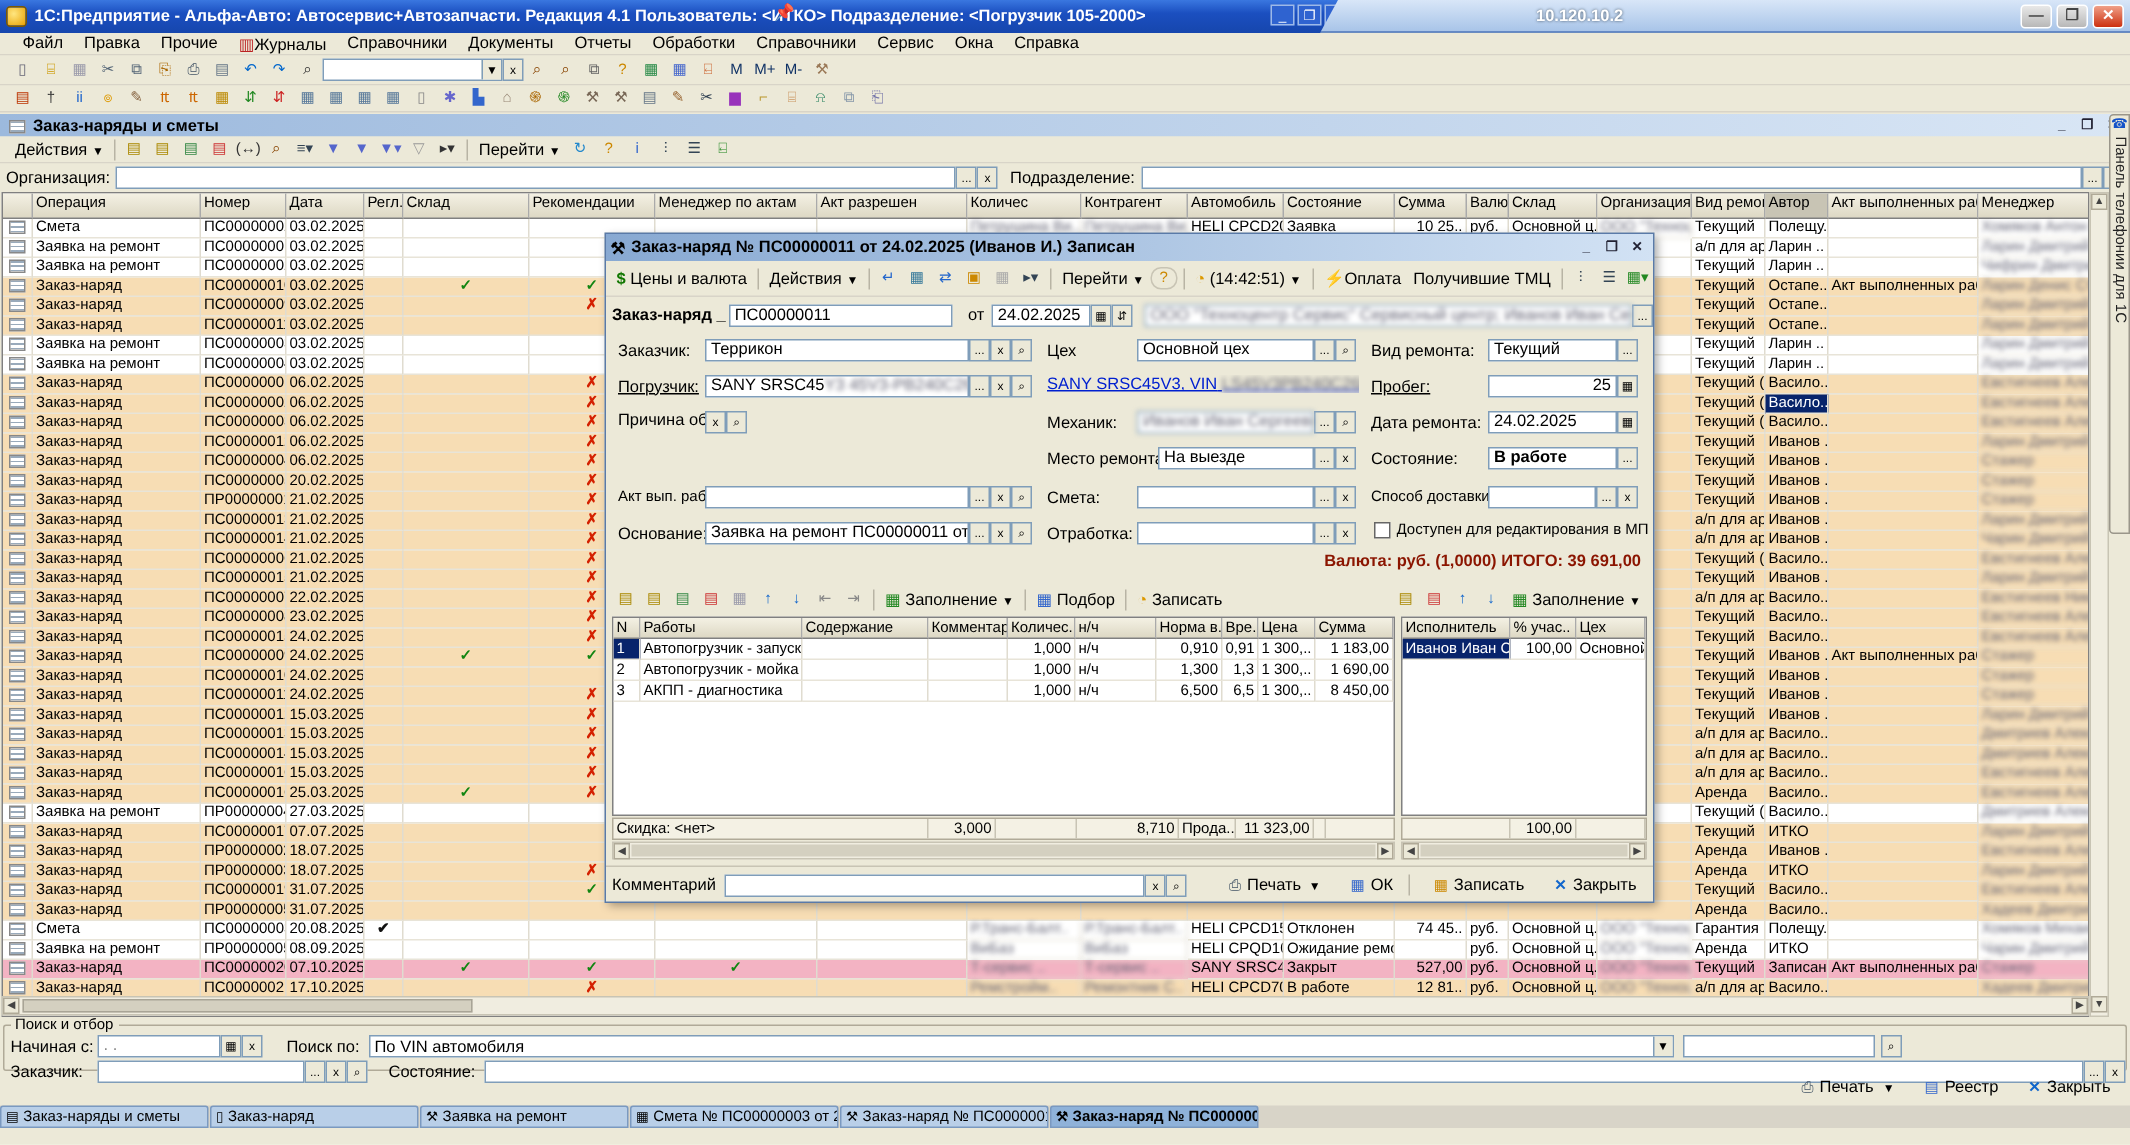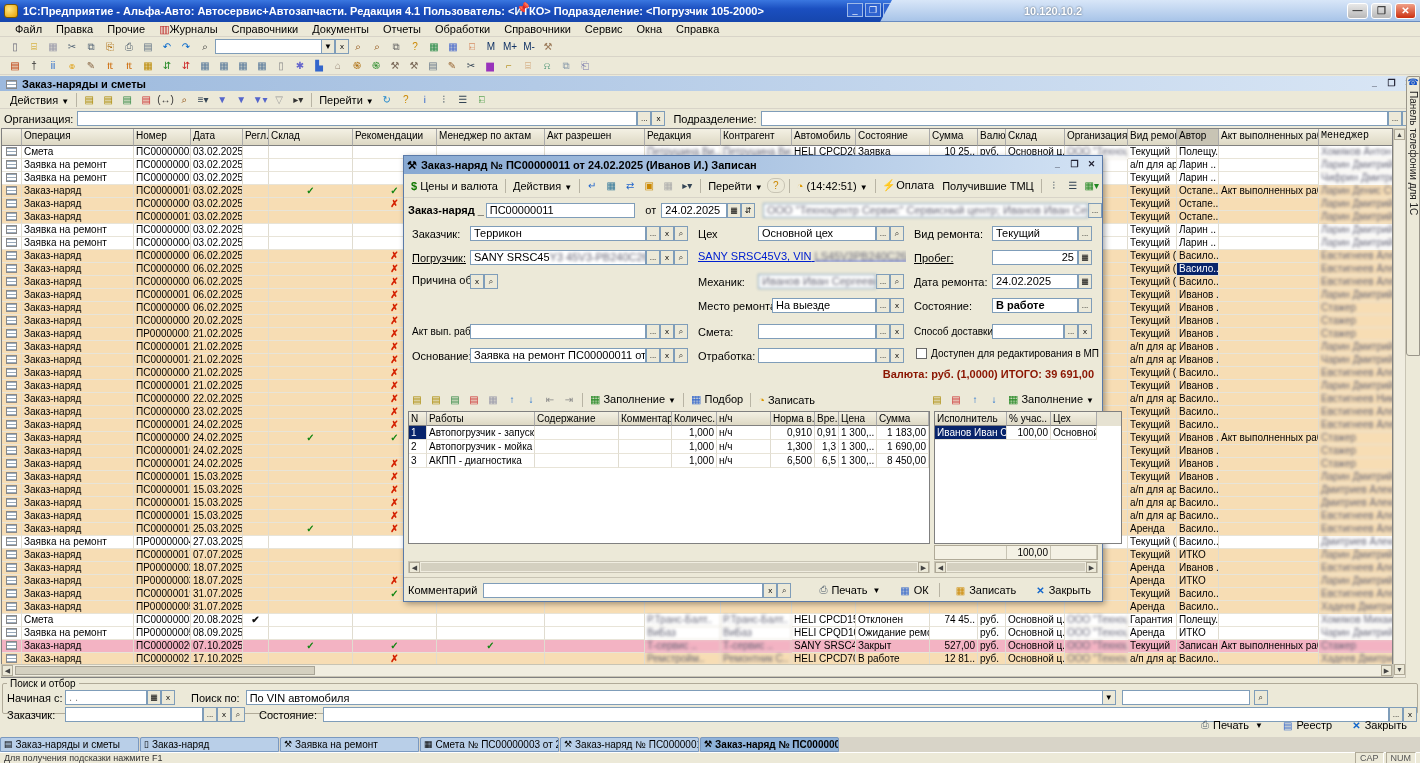--- a/index.html
+++ b/index.html
@@ -250,32 +250,32 @@
       <div class="hrow">
         <span class="hc" style="width: 20px;"></span>
         <span class="hc" style="width: 112px;">Операция</span>
         <span class="hc" style="width: 57px;">Номер</span>
         <span class="hc" style="width: 52px;">Дата</span>
         <span class="hc" style="width: 26px;">Регл.</span>
         <span class="hc" style="width: 84px;">Склад</span>
         <span class="hc" style="width: 84px;">Рекомендации</span>
         <span class="hc" style="width: 108px;">Менеджер по актам</span>
         <span class="hc" style="width: 100px;">Акт разрешен</span>
-        <span class="hc" style="width: 76px;">Редакция</span>
+        <span class="hc" style="width: 76px;">Количес</span>
         <span class="hc" style="width: 71px;">Контрагент</span>
         <span class="hc" style="width: 64px;">Автомобиль</span>
         <span class="hc" style="width: 74px;">Состояние</span>
         <span class="hc" style="width: 48px;">Сумма</span>
         <span class="hc" style="width: 28px;">Валю..</span>
         <span class="hc" style="width: 59px;">Склад</span>
         <span class="hc" style="width: 63px;">Организация</span>
         <span class="hc" style="width: 49px;">Вид ремонта</span>
         <span class="hc selh" style="width: 42px;">Автор</span>
         <span class="hc" style="width: 100px;">Акт выполненных работ</span>
-        <span class="hc" style="width: 80px; font-family: Liberation Mono, monospace;">Менеджер</span>
+        <span class="hc" style="width: 80px;">Менеджер</span>
       </div>
       <div class="grow rw-w">
         <span class="gc" style="width: 20px;"><span class="docic"></span></span>
         <span class="gc" style="width: 112px;">Смета</span>
         <span class="gc" style="width: 57px;">ПС00000002</span>
         <span class="gc" style="width: 52px;">03.02.2025</span>
         <span class="gc" style="width: 26px;"></span>
         <span class="gc" style="width: 84px;"></span>
         <span class="gc" style="width: 84px;"></span>
         <span class="gc" style="width: 108px;"></span>
@@ -1267,26 +1267,20 @@
       </span>
       <span class="task">
         <span class="tic">⚒</span>
         <span>Заказ-наряд № ПС00000013...</span>
       </span>
       <span class="task active">
         <span class="tic">⚒</span>
         <span>Заказ-наряд № ПС00000011...</span>
       </span>
     </div>
-  <div class="abs" id="statusbar">
-    <span>Для получения подсказки нажмите F1</span>
-    <span class="spc"></span>
-    <span class="stcell">CAP</span>
-    <span class="stcell">NUM</span>
-  </div>
 
   <div class="abs" id="phonepanel">
     <span class="ph">☎</span>
     <span class="vtxt">Панель телефонии для 1С</span>
   </div>
 
   <div class="abs" id="dlg">
     <div id="dlgcap">
       <span style="margin-right:4px">⚒</span>
       <span>Заказ-наряд № ПС00000011 от 24.02.2025 (Иванов И.) Записан</span>
@@ -1503,33 +1497,42 @@
           <span class="wc" style="width: 53px;"></span>
           <span class="wc num" style="width: 45px;">1,000</span>
           <span class="wc" style="width: 54px;">н/ч</span>
           <span class="wc num" style="width: 44px;">6,500</span>
           <span class="wc num" style="width: 24px;">6,5</span>
           <span class="wc num" style="width: 38px;">1 300,..</span>
           <span class="wc num" style="width: 52px;">8 450,00</span>
           <span class="wc" style="width: 8px;"></span>
         </div>
       </div>
-    <div class="wtable" id="egrid" style="left:530px;top:255px;width:188px;height:133px">
+    <div class="wtable" id="egrid" style="left:530px;top:255px;width:164px;height:133px">
         <div class="wh">
           <span class="whc" style="width: 72px;">Исполнитель</span>
           <span class="whc" style="width: 44px;">% учас..</span>
           <span class="whc" style="width: 46px;">Цех</span>
         </div>
         <div class="wr">
           <span class="wc selcell" style="width: 72px;">Иванов Иван Сер..</span>
           <span class="wc num" style="width: 44px;">100,00</span>
           <span class="wc" style="width: 46px;">Основной це..</span>
         </div>
       </div>
 
+    <div class="tot" id="wtot" style="left:4px;top:389px;width:522px">
+        <span class="tc " style="width: 210px;">Скидка: &lt;нет&gt;</span>
+        <span class="tc num" style="width: 45px;">3,000</span>
+        <span class="tc " style="width: 54px;"></span>
+        <span class="tc num" style="width: 68px;">8,710</span>
+        <span class="tc " style="width: 38px;">Прода..</span>
+        <span class="tc num" style="width: 52px;">11 323,00</span>
+        <span class="tc " style="width: 8px;"></span>
+      </div>
     <div class="tot" style="left:530px;top:389px;width:164px">
       <span class="tc" style="width:72px"></span>
         <span class="tc num" style="width:44px">100,00</span>
         <span class="tc" style="flex:1"></span>
     </div>
     <div class="dscroll" style="left:4px;top:405px;width:522px">
         <span class="arr">◀</span>
         <span style="flex:1;margin:0 1px;background:#d4d0c0;height:8px"></span>
         <span class="arr">▶</span>
       </div>

